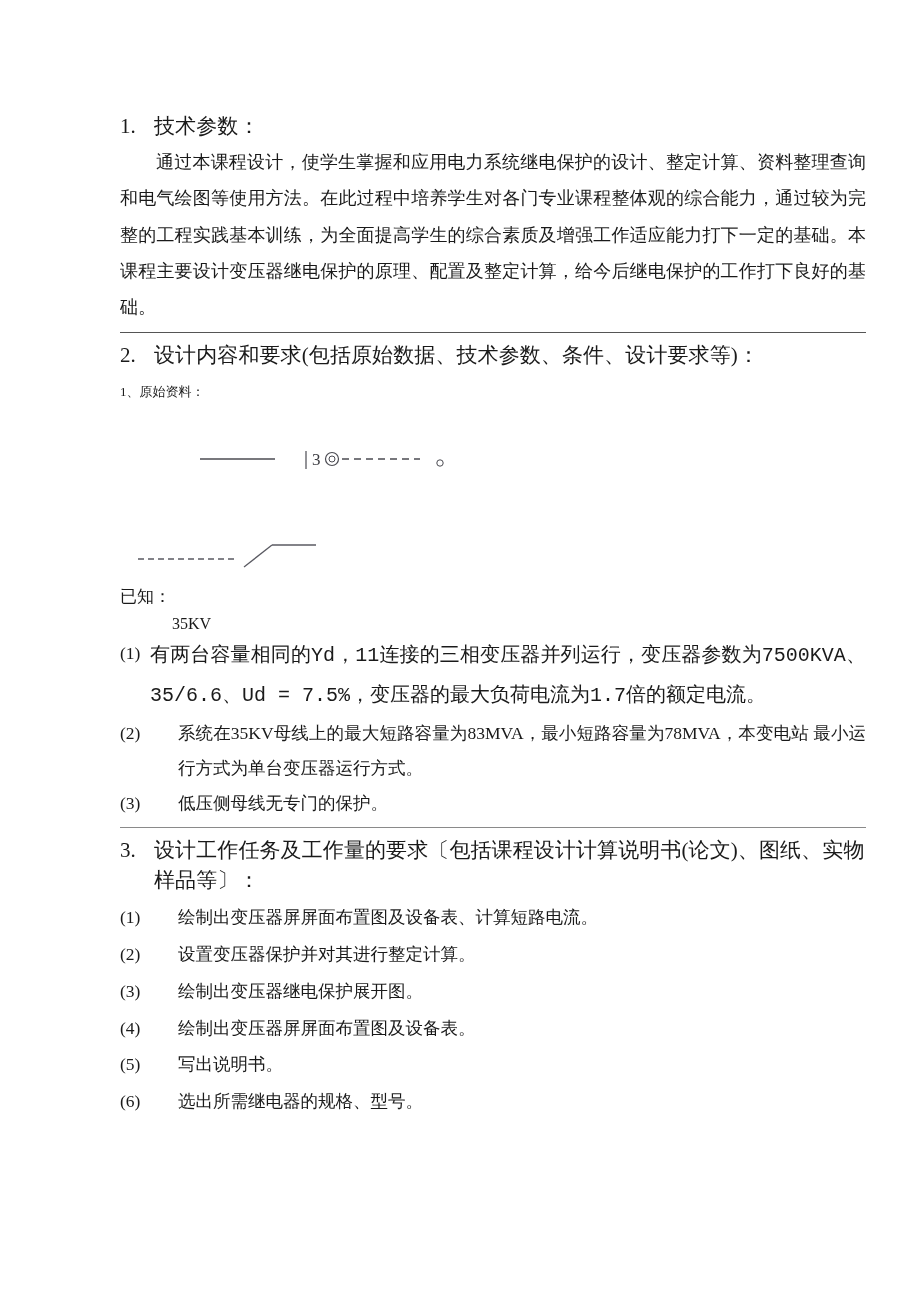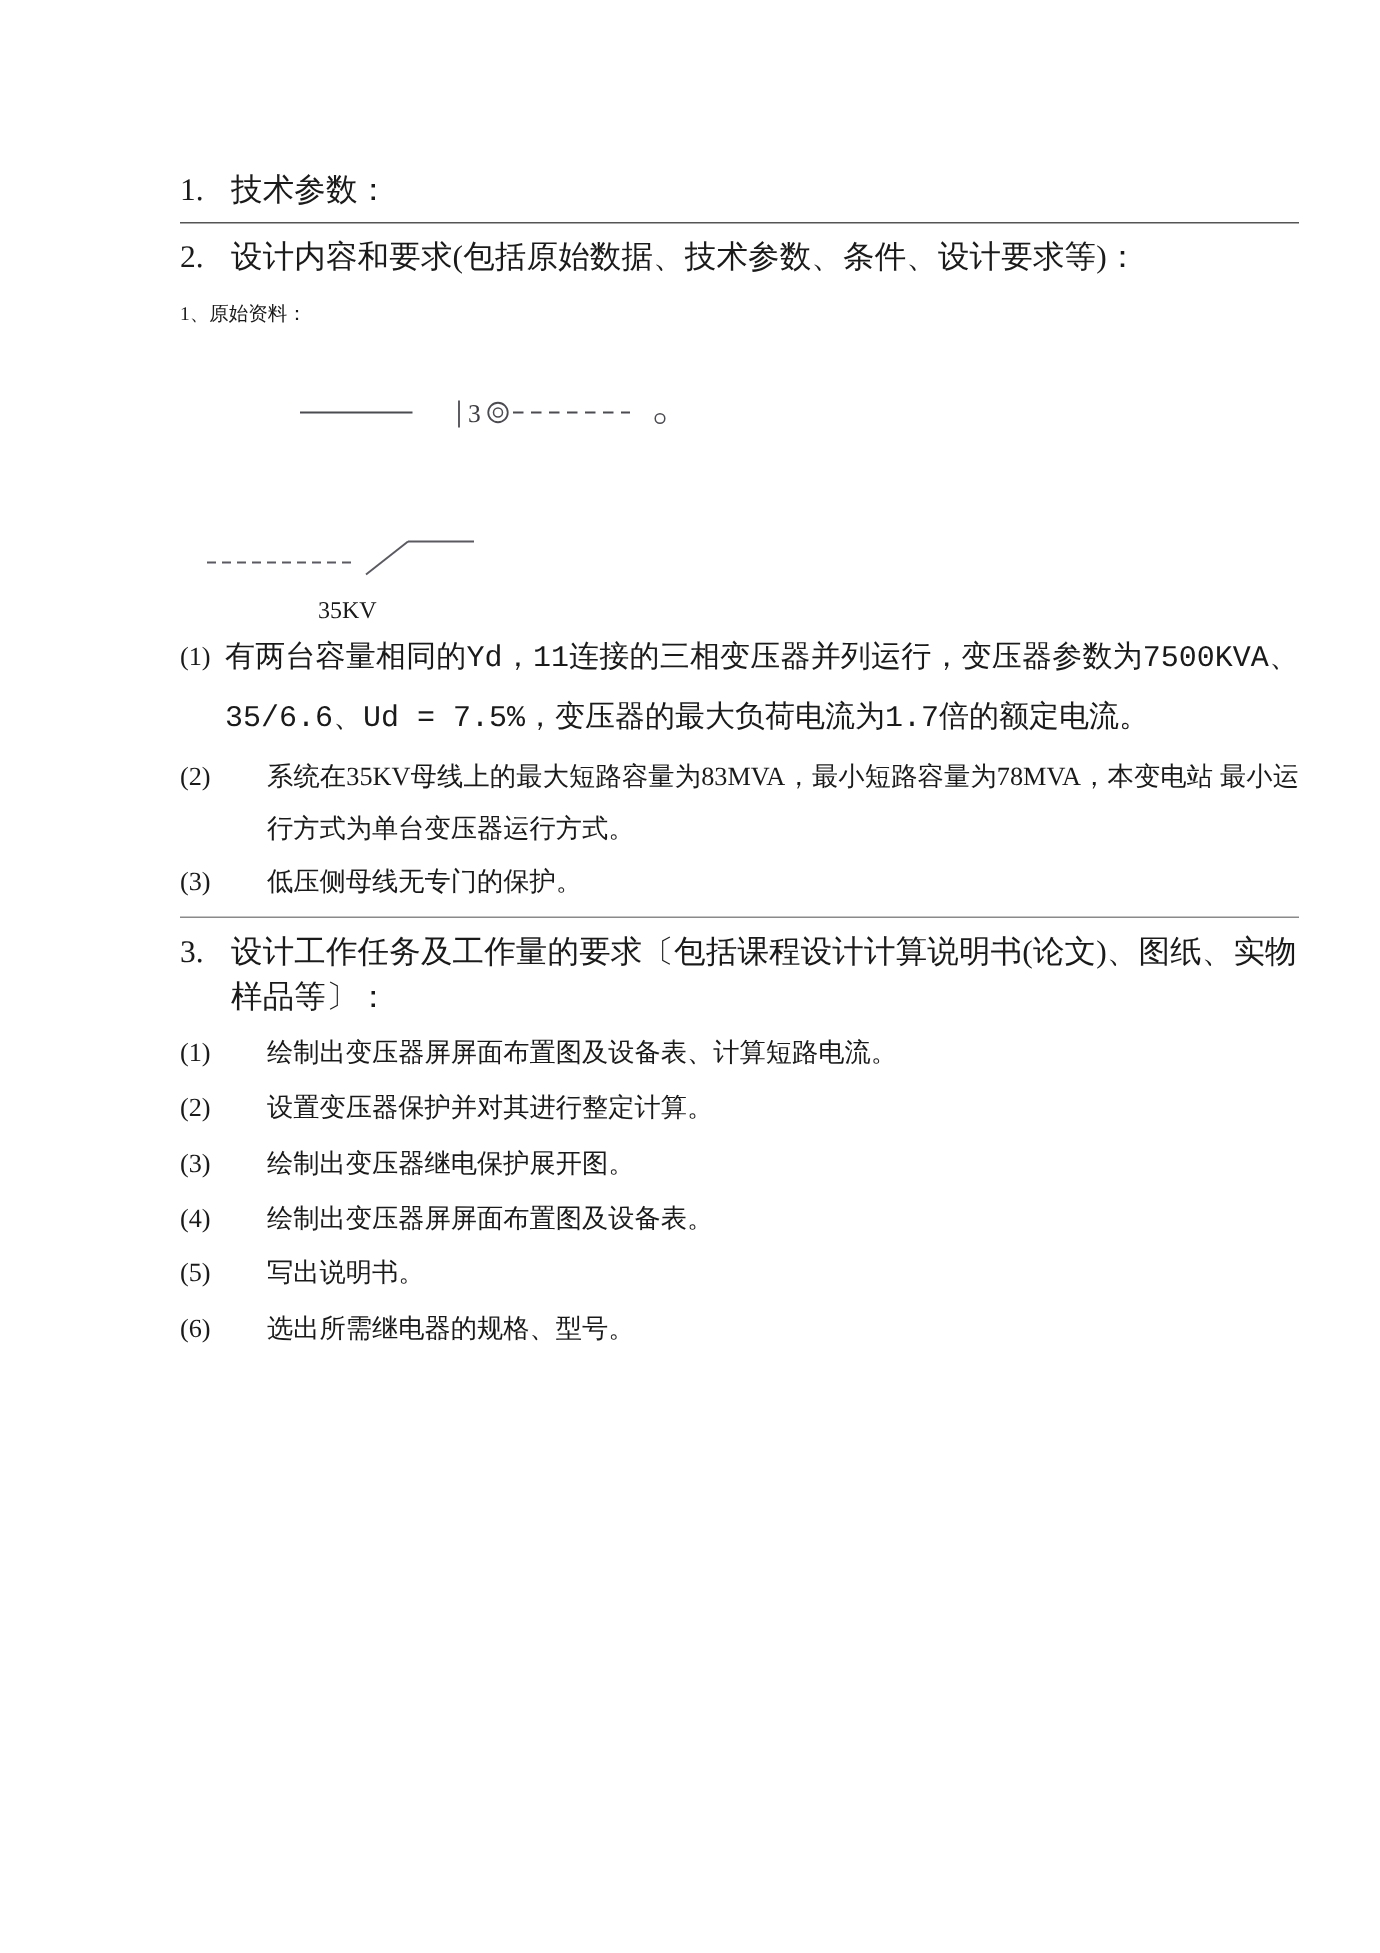--- a/index.html
+++ b/index.html
@@ -109,38 +109,39 @@
     text-align: justify;
     text-justify: inter-ideograph;
   }
   .mono {
     font-family: "Liberation Mono", "DejaVu Sans Mono", monospace;
     font-size: 20px;
   }
   .kv-label {
     font-family: "Liberation Serif", "DejaVu Serif", serif;
     font-size: 16px;
-    margin-left: 92px;
+    margin-left: 52px;
     line-height: 1.4;
     display: block;
   }
   .tasks { margin-top: 4px; }
   .tasks .item { line-height: 2.1; }
 </style>
 </head>
 <body>
 
 <div class="page">
   <div class="content">
 
     <div class="section-head">
       <span class="num">1.</span>
       <span class="txt">技术参数：</span>
     </div>
 
+    <p class="para indent2">通过本课程设计，使学生掌握和应用电力系统继电保护的设计、整定计算、资料整理查询和电气绘图等使用方法。在此过程中培养学生对各门专业课程整体观的综合能力，通过较为完整的工程实践基本训练，为全面提高学生的综合素质及增强工作适应能力打下一定的基础。本课程主要设计变压器继电保护的原理、配置及整定计算，给今后继电保护的工作打下良好的基础。</p>
 
     <hr class="rule">
 
     <div class="section-head">
       <span class="num">2.</span>
       <span class="txt">设计内容和要求(包括原始数据、技术参数、条件、设计要求等)：</span>
     </div>
 
     <p class="sub-label">1、原始资料：</p>
 
@@ -163,20 +164,21 @@
     <div class="sketch2">
       <svg width="300" height="48" viewBox="0 0 300 48">
         <g stroke="#5a5a62" fill="none" stroke-width="1.3">
           <line x1="18" y1="26" x2="118" y2="26" stroke-dasharray="6 4"></line>
           <line x1="124" y1="34" x2="152" y2="12"></line>
           <line x1="152" y1="12" x2="196" y2="12"></line>
         </g>
       </svg>
     </div>
 
+    <p class="plain-line">已知：</p>
     <span class="kv-label">35KV</span>
 
     <div class="item">
       <span class="marker">(1)</span>
       <span class="body mono">有两台容量相同的Yd，11连接的三相变压器并列运行，变压器参数为7500KVA、35/6.6、Ud = 7.5%，变压器的最大负荷电流为1.7倍的额定电流。</span>
     </div>
 
     <div class="item">
       <span class="marker wide">(2)</span>
       <span class="body">系统在35KV母线上的最大短路容量为83MVA，最小短路容量为78MVA，本变电站 最小运行方式为单台变压器运行方式。</span>

